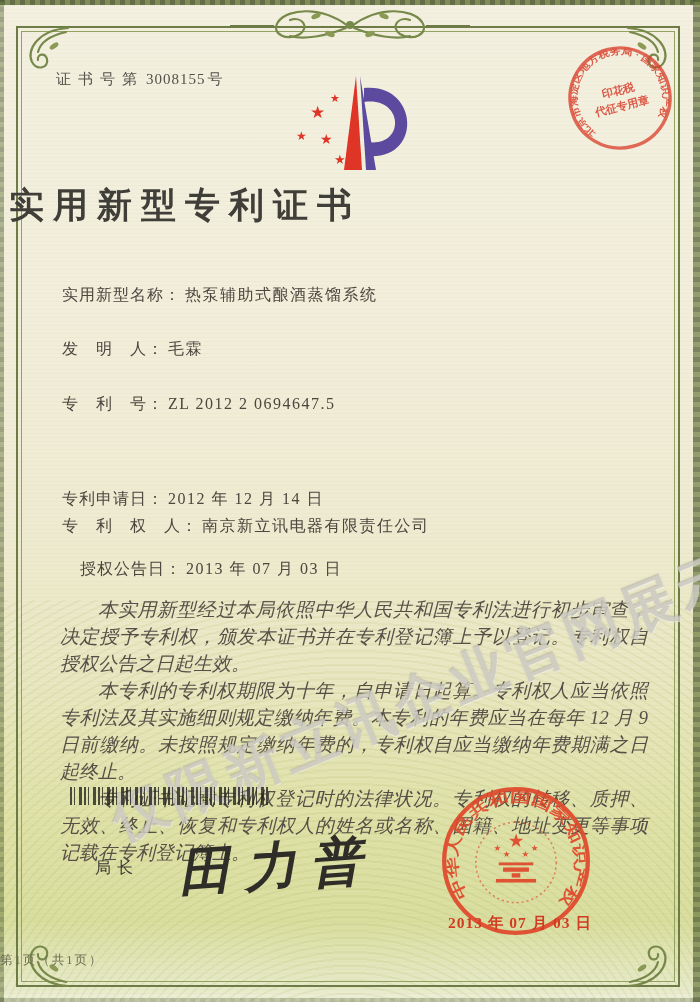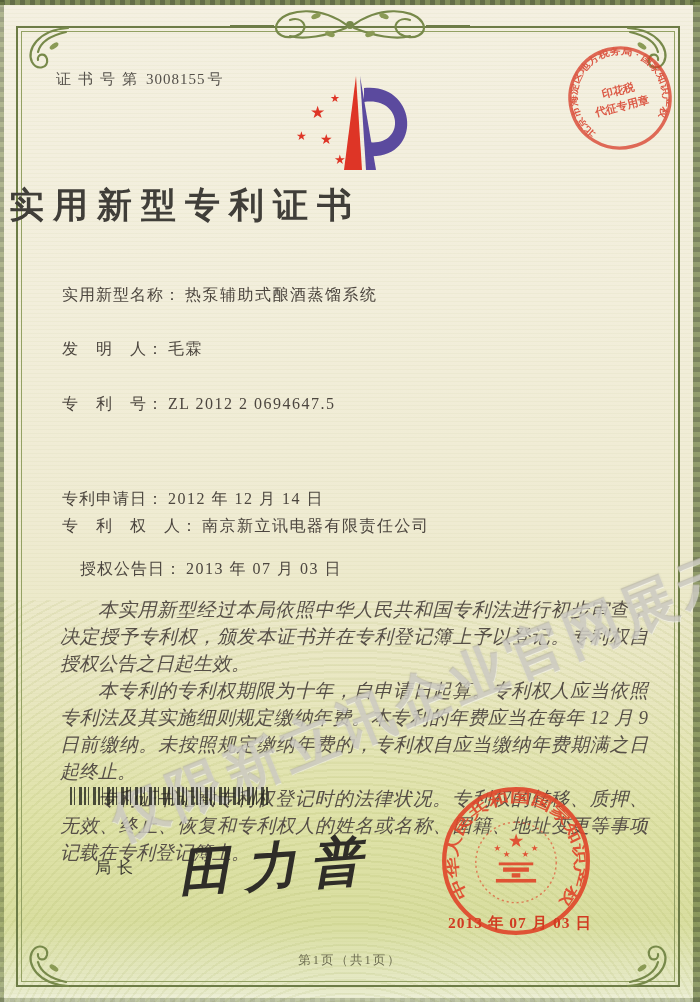--- a/index.html
+++ b/index.html
@@ -61,21 +61,21 @@
     background:repeating-linear-gradient(90deg,#24251d 0 2px,transparent 2px 4px,#24251d 4px 5px,transparent 5px 9px,#24251d 9px 12px,transparent 12px 14px);}
   
   .sig-label{position:absolute;left:95px;top:858px;font-size:16px;letter-spacing:6px;color:#3c3a33;}
   .sig-name{position:absolute;left:178px;top:832px;font-size:52px;font-style:italic;font-weight:bold;
     letter-spacing:14px;color:#2f2d28;transform:rotate(-4deg);}
   
   .seal{position:absolute;left:437px;top:782px;width:158px;height:158px;opacity:.92;}
   .seal-date{position:absolute;left:448px;top:913px;font-size:15.5px;font-weight:bold;
     color:#d13c22;letter-spacing:1px;white-space:nowrap;}
   
-  .footer{position:absolute;left:0;right:0;top:952px;text-align:center;
+  .footer{position:absolute;left:0;right:0;top:952px;text-align:left;
     font-size:12.5px;color:#6b6b4f;letter-spacing:2px;}
   .green-stroke{stroke:#77894a;fill:none;stroke-width:2.2;stroke-linecap:round;}
 </style>
 </head>
 <body>
 
 <div id="certificate">
 
   <div class="texture"></div>
   <div class="guilloche"></div>

